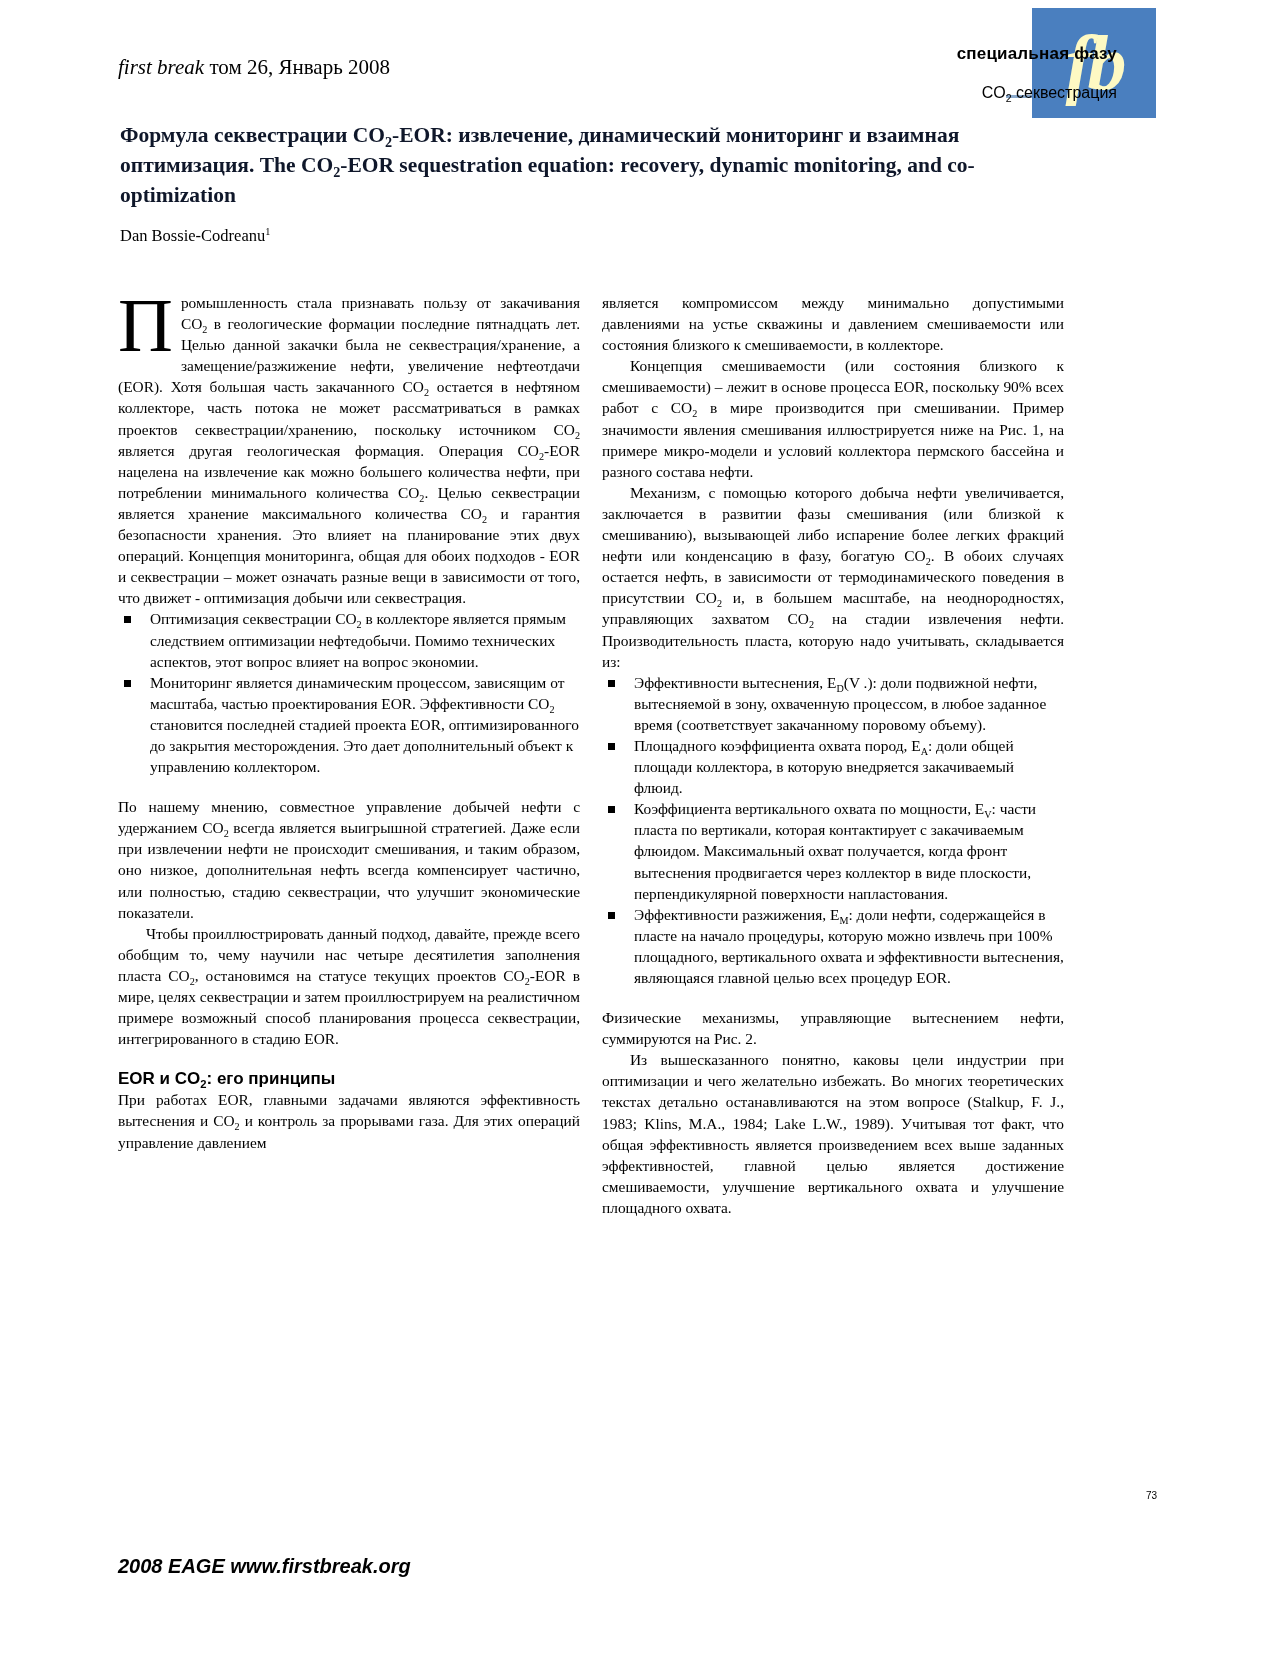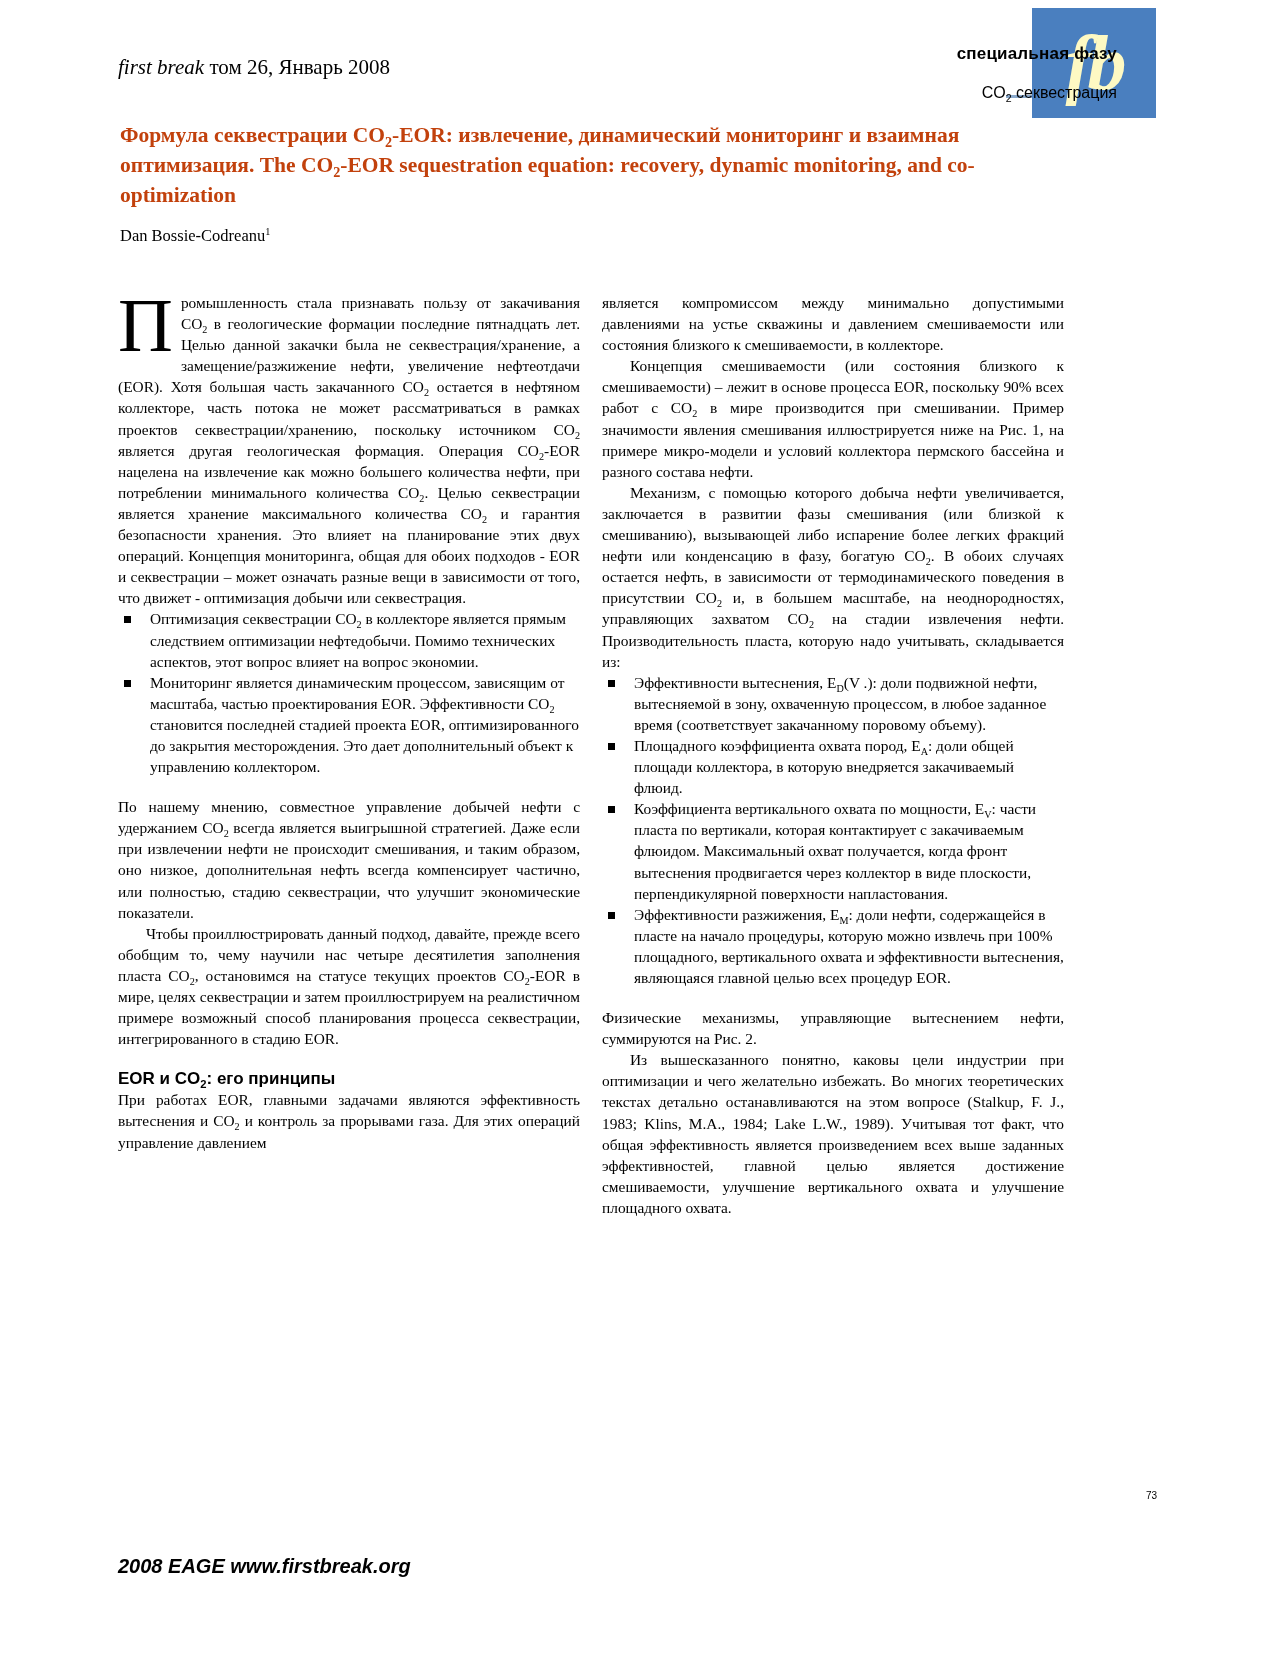--- a/index.html
+++ b/index.html
@@ -82,21 +82,21 @@
     font-size: 16px;
     font-weight: normal;
   }
 
   
   .title {
     position: absolute;
     left: 120px;
     top: 120px;
     width: 960px;
-    color: #c2410c;
+    color: #0f172a;
     font-family: "Liberation Serif", serif;
     font-size: 21.5px;
     font-weight: bold;
     line-height: 30px;
   }
   .author {
     position: absolute;
     left: 120px;
     top: 226px;
     font-family: "Liberation Serif", serif;

